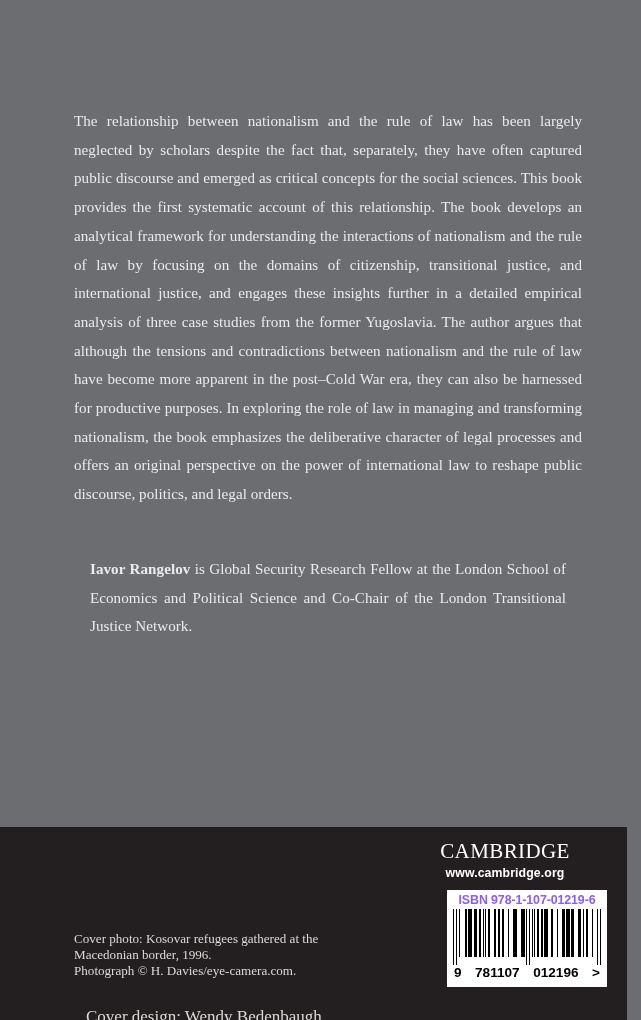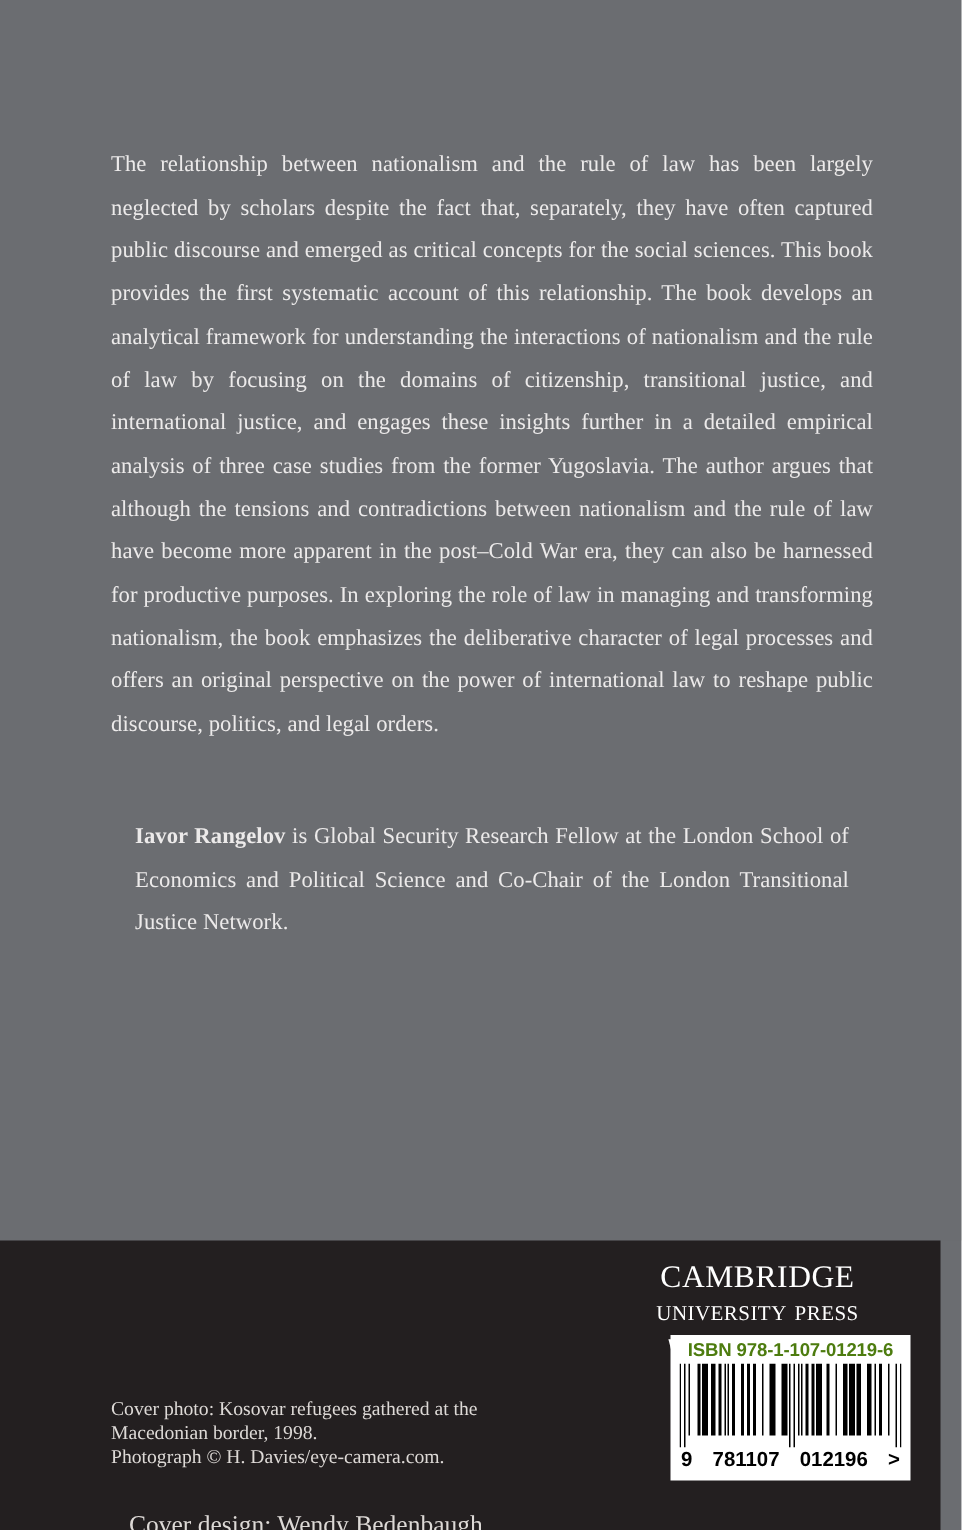--- a/index.html
+++ b/index.html
@@ -22,21 +22,21 @@
     position: absolute;
     left: 0;
     top: 0;
     width: 641px;
     height: 827px;
     background: #6b6d71;
   }
   .blurb-inner {
     position: absolute;
     left: 74px;
-    top: 96px;
+    top: 107px;
     width: 508px;
   }
   .blurb-text {
     color: #eceaea;
     font-size: 15.1px;
     line-height: 28.7px;
     text-align: justify;
     text-justify: inter-word;
     margin: 0;
     letter-spacing: 0.05px;
@@ -109,21 +109,21 @@
     position: absolute;
     left: 447px;
     top: 890px;
     width: 160px;
     height: 97px;
     background: #ffffff;
     box-sizing: border-box;
     padding: 3px 6px 2px 6px;
   }
   .barcode-isbn {
-    color: #4d7c0f;
+    color: #8b5cf6;
     font-family: "Liberation Sans", "DejaVu Sans", sans-serif;
     font-size: 12.4px;
     line-height: 14px;
     font-weight: bold;
     text-align: center;
     white-space: nowrap;
     letter-spacing: -0.1px;
   }
   .barcode-bars {
     position: relative;
@@ -178,21 +178,20 @@
     <div class="blurb-inner">
       <p class="blurb-text">The relationship between nationalism and the rule of law has been largely neglected by scholars despite the fact that, separately, they have often captured public discourse and emerged as critical concepts for the social sciences. This book provides the first systematic account of this relationship. The book develops an analytical framework for understanding the interactions of nationalism and the rule of law by focusing on the domains of citizenship, transitional justice, and international justice, and engages these insights further in a detailed empirical analysis of three case studies from the former Yugoslavia. The author argues that although the tensions and contradictions between nationalism and the rule of law have become more apparent in the post–Cold War era, they can also be harnessed for productive purposes. In exploring the role of law in managing and transforming nationalism, the book emphasizes the deliberative character of legal processes and offers an original perspective on the power of international law to reshape public discourse, politics, and legal orders.</p>
       <p class="bio-text"><span class="bio-name">Iavor Rangelov</span><span> is Global Security Research Fellow at the London School of Economics and Political Science and Co-Chair of the London Transitional Justice Network.</span></p>
     </div>
   </div>
 
   <div class="footer-panel">
 
     <div class="publisher">
       <div class="pub-name">CAMBRIDGE</div>
-      <div class="pub-sub">UNIVERSITY PRESS</div>
       <div class="pub-url">www.cambridge.org</div>
     </div>
 
   </div>
 
   <div class="barcode-box">
     <div class="barcode-isbn">ISBN 978-1-107-01219-6</div>
     <div class="barcode-bars" id="barcode-bars">
         <span style="left: 0px; width: 1.03696px; height: 56px; background: rgb(0, 0, 0);"></span>
         <span style="left: 2.57391px; width: 1.03696px; height: 56px; background: rgb(0, 0, 0);"></span>
@@ -233,19 +232,19 @@
       <span>9</span>
       <span>781107</span>
       <span>012196</span>
       <span>&gt;</span>
     </div>
   </div>
 
   <div class="credits">
     <p class="credit-photo">
       <span>Cover photo: Kosovar refugees gathered at the</span><br>
-      <span>Macedonian border, 1998.</span><br>
+      <span>Macedonian border, 1996.</span><br>
       <span>Photograph © H. Davies/eye-camera.com.</span>
     </p>
     <p class="credit-design">Cover design: Wendy Bedenbaugh</p>
   </div>
 
 </div>
 
 </body></html>

